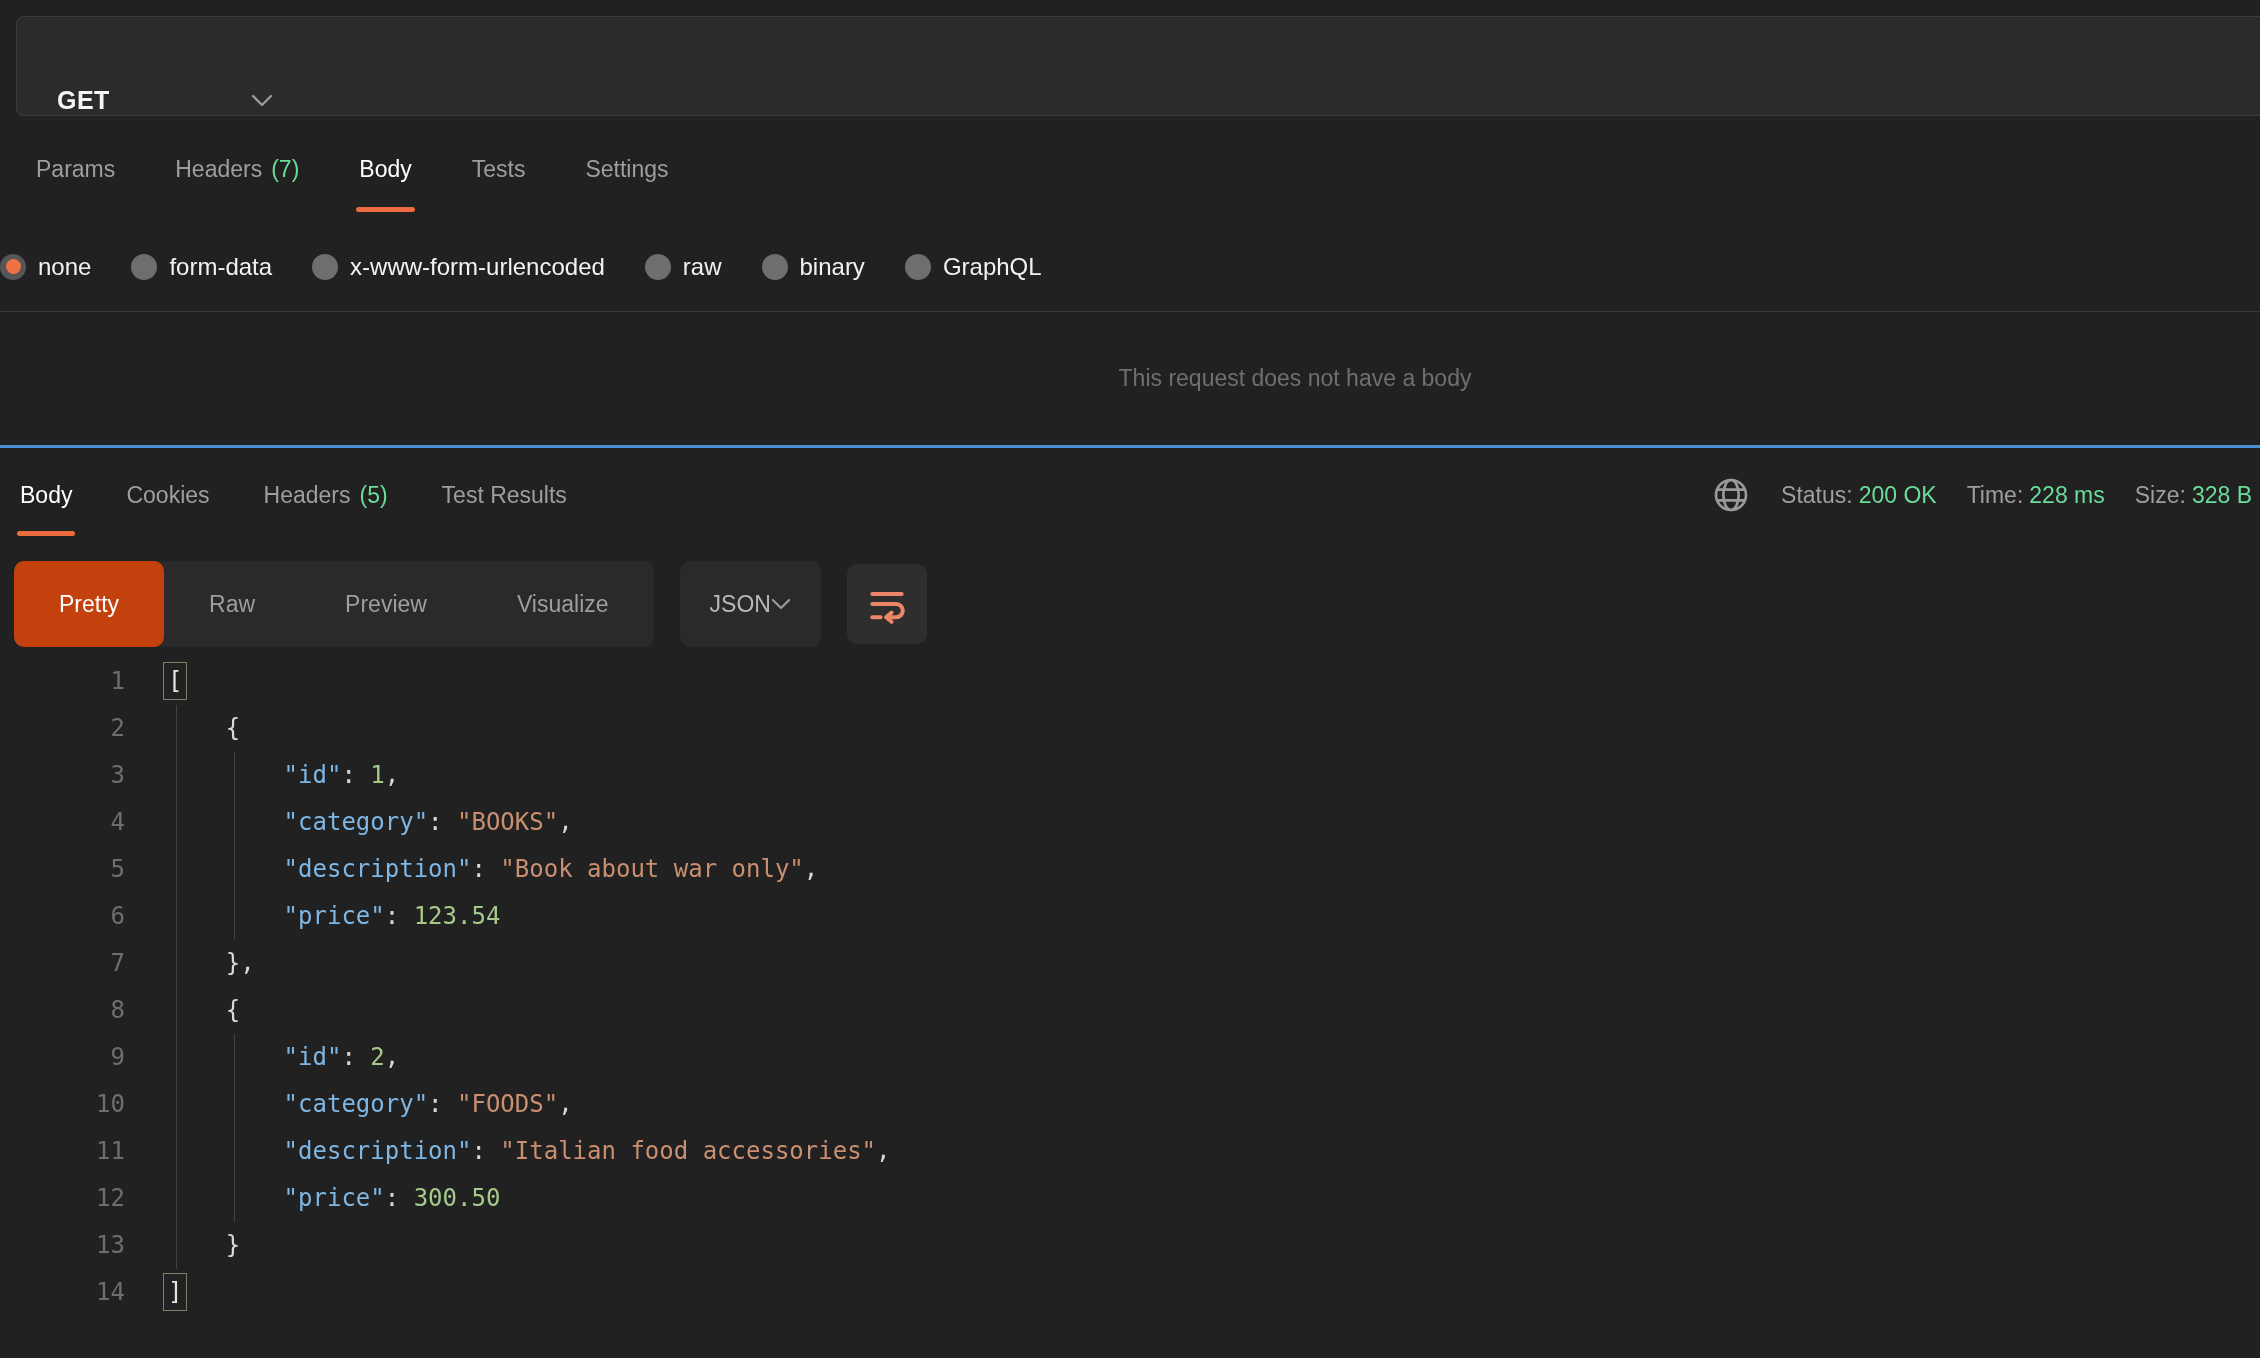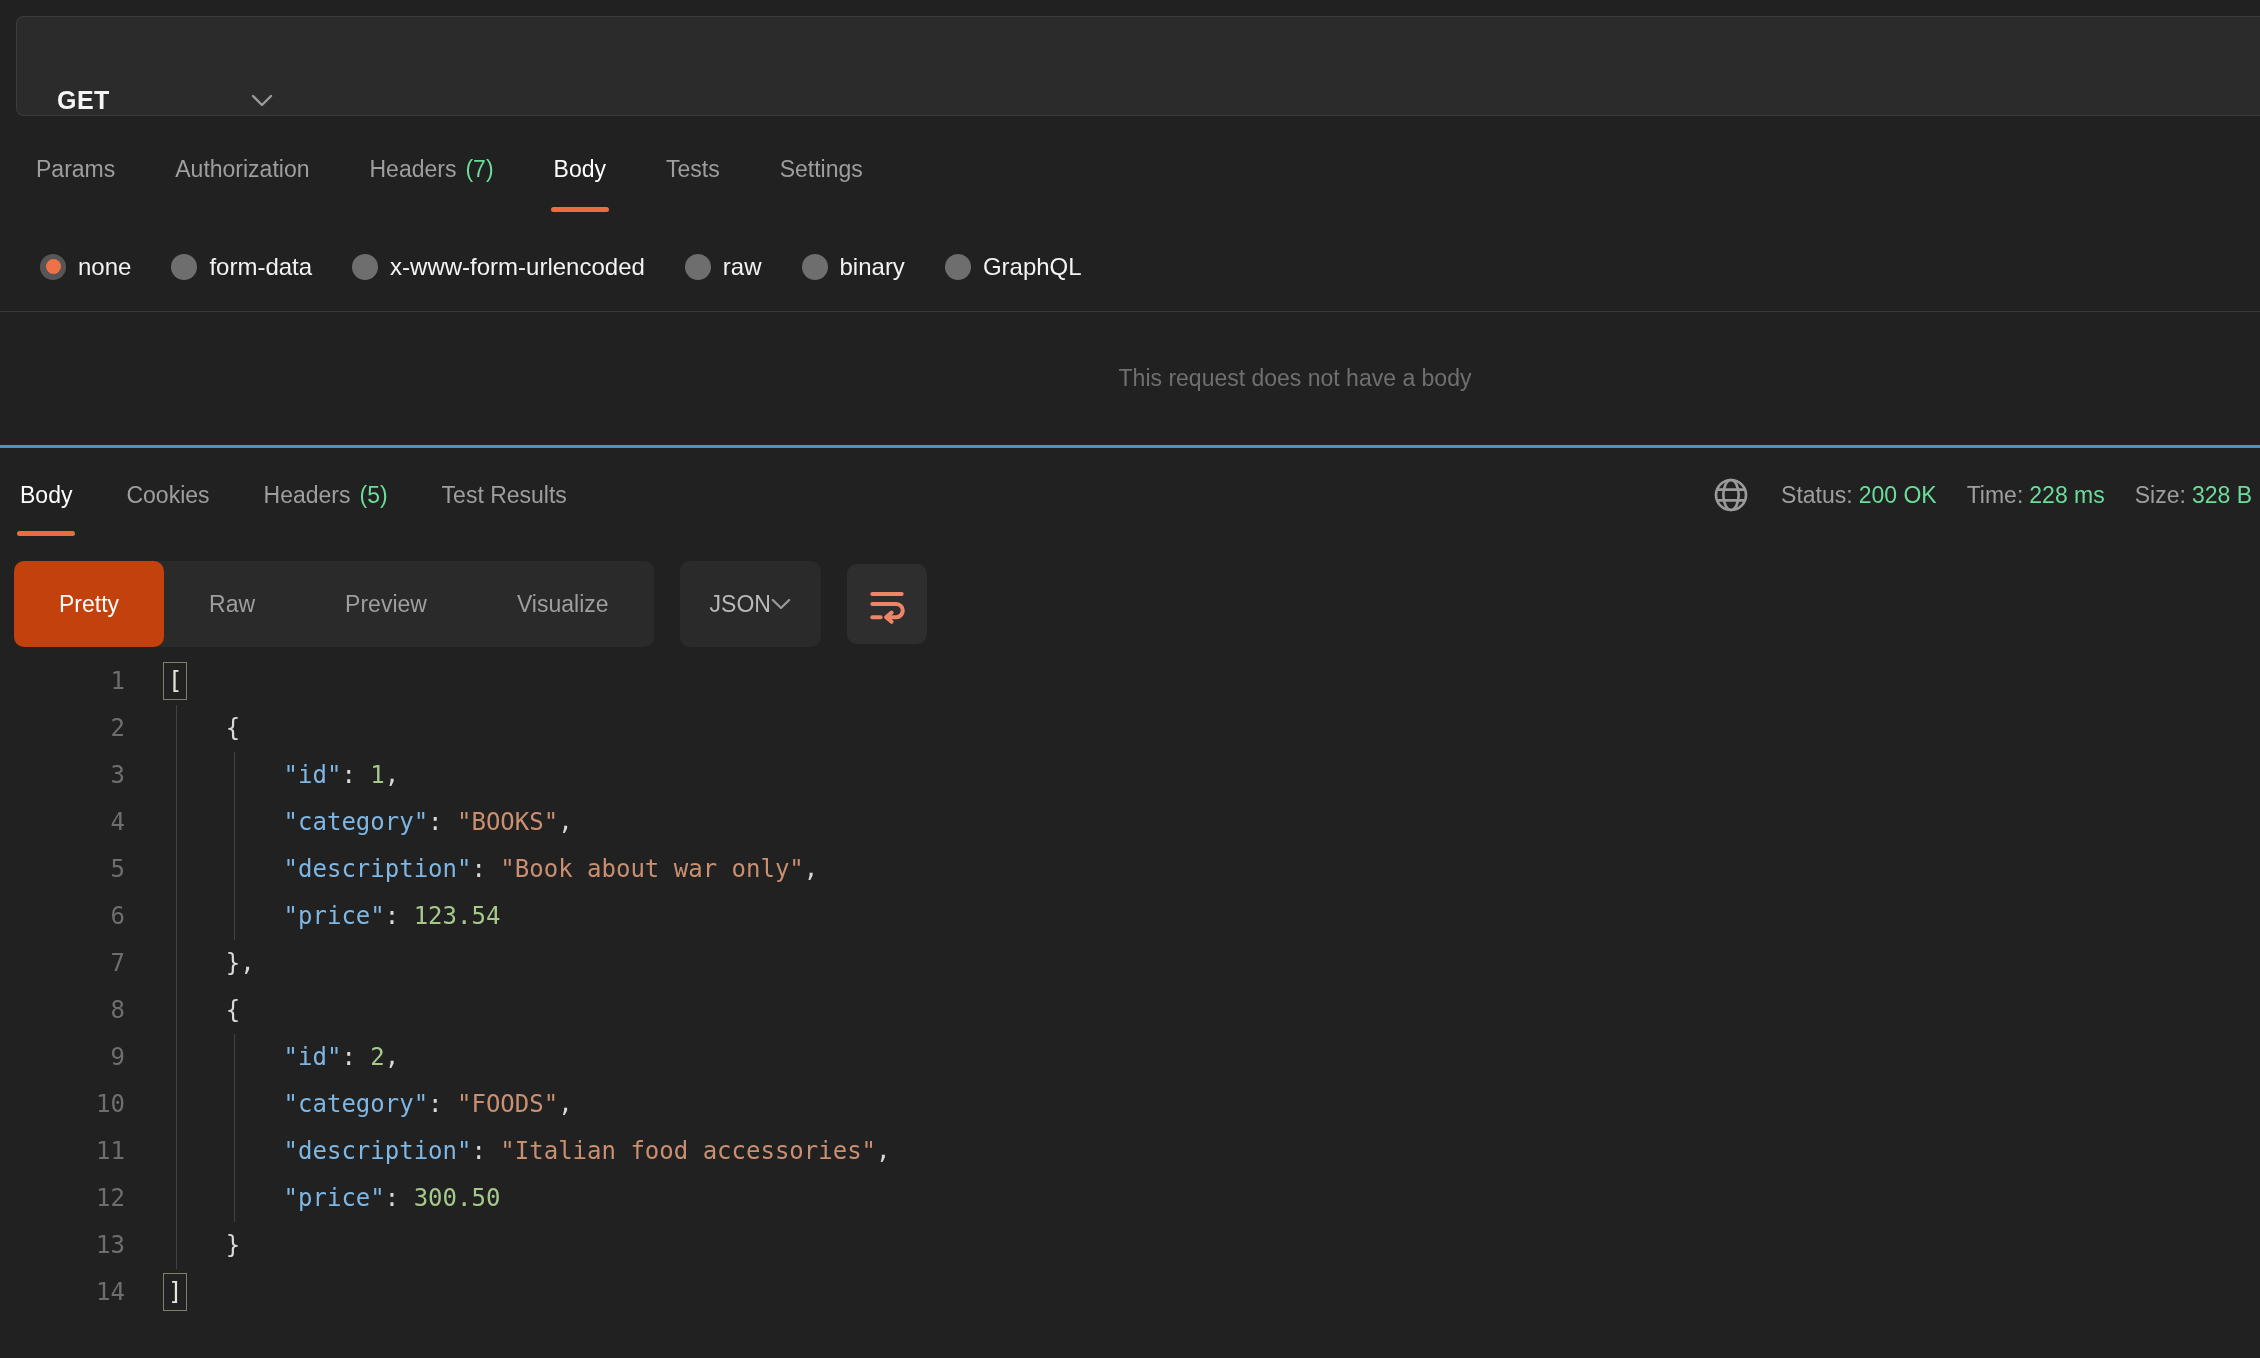--- a/index.html
+++ b/index.html
@@ -42,21 +42,21 @@
   .vsep{width:1px;background:var(--border);}
   .url-input{flex:1;display:flex;align-items:center;padding-left:30px;font-size:24px;color:#e2e2e2;}
   .chev{stroke:#9a9a9a;fill:none;stroke-width:2.4;stroke-linecap:round;stroke-linejoin:round;}
   
   .req-tabs{height:106px;display:flex;align-items:center;padding-left:36px;gap:60px;font-size:23px;color:var(--muted);}
   .tab{position:relative;height:100%;display:flex;align-items:center;gap:9px;cursor:pointer;justify-content:flex-end;}
   .tab.active{color:#fff;}
   .tab.active::after{content:"";position:absolute;left:-3px;right:-3px;bottom:10px;height:5px;border-radius:3px;background:var(--orange);}
   .tab .count{color:var(--green);}
   
-  .body-types{height:90px;display:flex;align-items:center;padding-left:40px;gap:40px;
+  .body-types{height:90px;display:flex;align-items:center;gap:40px;
     border-bottom:1px solid #383838;font-size:24px;color:#f2f2f2;}
   .radio-item{display:flex;align-items:center;gap:12px;cursor:pointer;}
   .radio{width:26px;height:26px;border-radius:50%;background:#6e6e6e;flex:none;}
   .radio.sel{background:#565656;display:flex;align-items:center;justify-content:center;}
   .radio.sel::after{content:"";width:15px;height:15px;border-radius:50%;background:#ee7147;}
   
   .empty-body{height:133px;display:flex;align-items:center;justify-content:center;
     padding-left:330px;color:var(--faint);font-size:23px;}
   
   .resp-divider{height:3px;background:var(--blue);}
@@ -100,23 +100,20 @@
     <svg class="chev" width="22" height="13" viewBox="0 0 22 13">
         <polyline points="2,2 11,11 20,2"></polyline>
       </svg>
   </div>
   <div class="vsep"></div>
 </div>
 
 <div class="req-tabs" id="req-tabs">
     <div class="tab">
       <span>Params</span>
-    </div>
-    <div class="tab">
-      <span>Authorization</span>
     </div>
     <div class="tab">
       <span>Headers</span>
       <span class="count">(7)</span>
     </div>
     <div class="tab active">
       <span>Body</span>
     </div>
     <div class="tab">
       <span>Tests</span>

